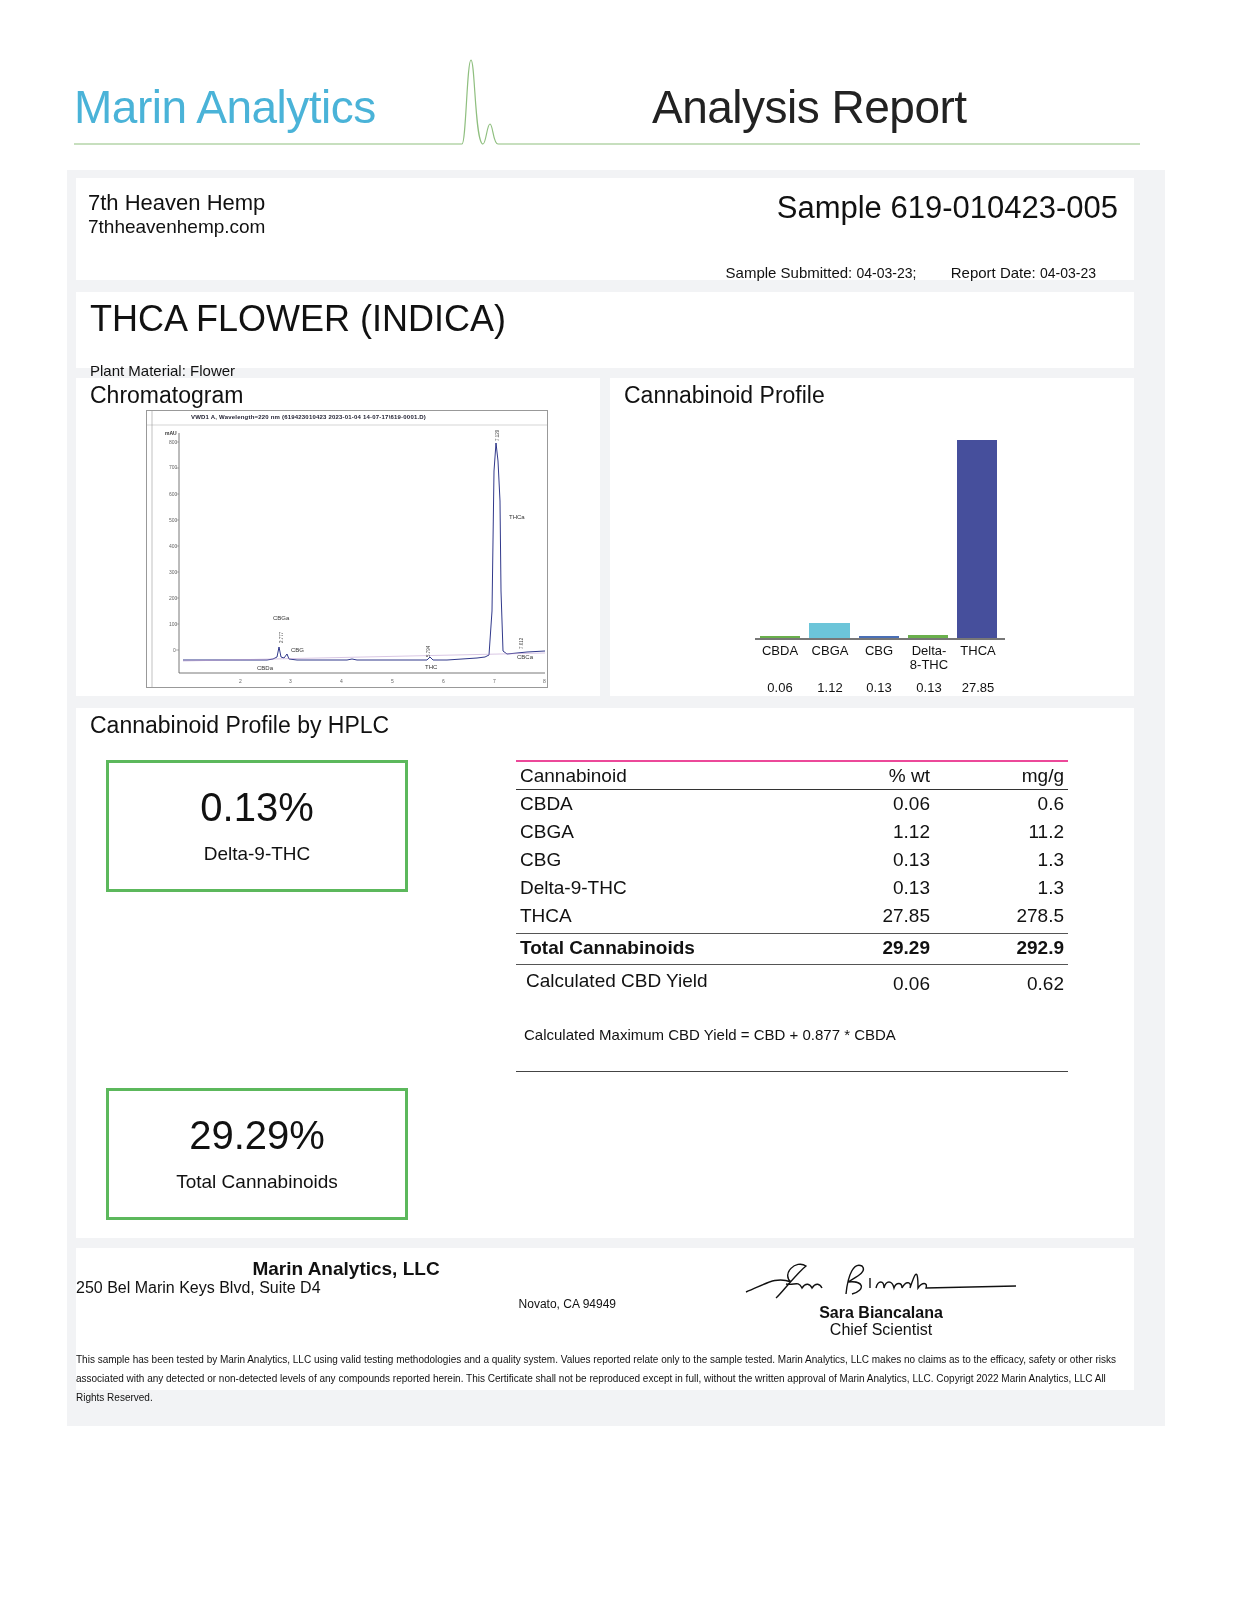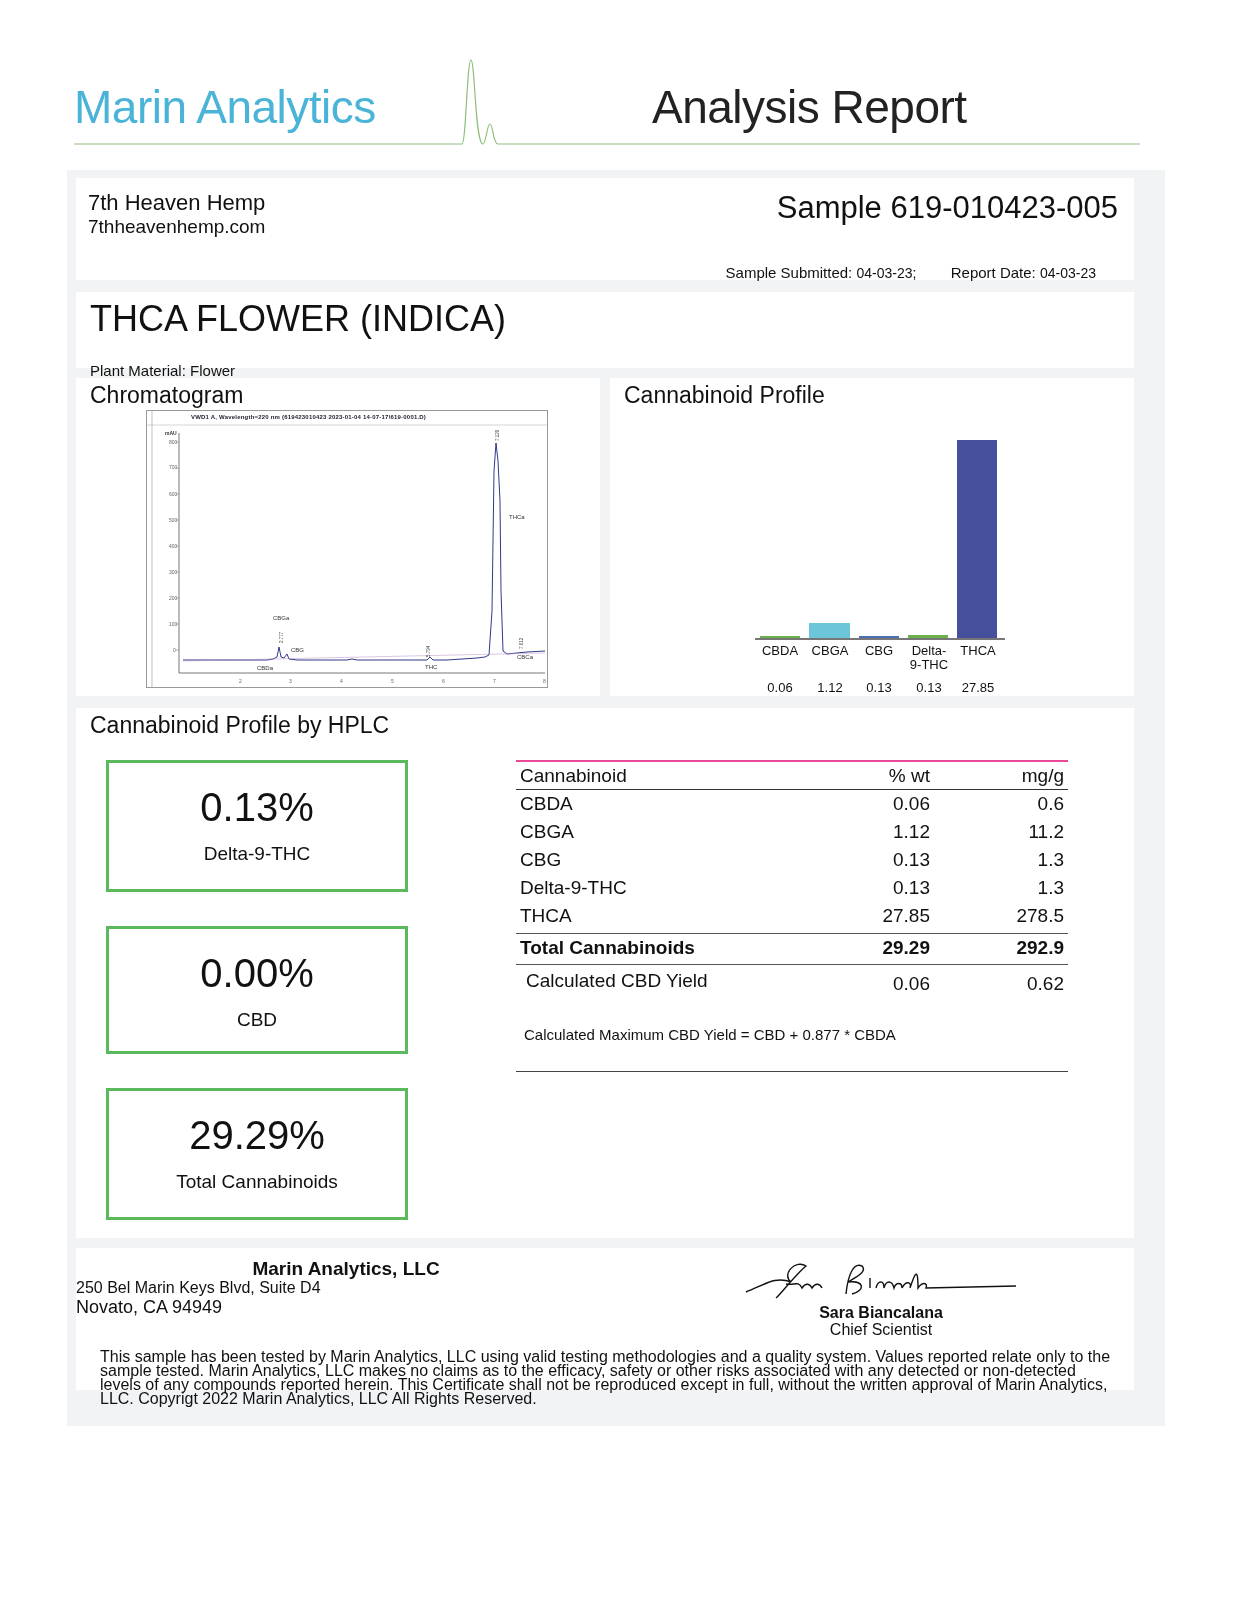--- a/index.html
+++ b/index.html
@@ -56,26 +56,26 @@
   .tbl .total { font-weight: bold; border-top: 1.5px solid #555; border-bottom: 1.5px solid #555; height: 32px; margin-top: 3px; }
   .tbl .yield { font-weight: normal; height: 34px; }
   .tbl .yield .c1 { left: 10px; top: 5px; }
   .tbl .yield .c2, .tbl .yield .c3 { top: 8px; }
   .formula { position: absolute; left: 448px; top: 318px; font-size: 15px; }
   .formula-line { position: absolute; left: 440px; top: 363px; width: 552px; height: 1px; background: #444; }
 
   
   .lab-name { position: absolute; left: 0; width: 540px; top: 10px; text-align: center; font-size: 19px; font-weight: bold; }
   .lab-addr1 { position: absolute; left: 0; width: 540px; top: 31px; font-size: 16px; }
-  .lab-addr2 { position: absolute; left: 0; width: 540px; top: 49px; text-align: left; font-size: 18px; }
+  .lab-addr2 { position: absolute; left: 0; width: 540px; top: 49px; text-align: right; font-size: 12px; }
   .lab-contact { position: absolute; left: 0; width: 540px; top: 72px; text-align: center; font-size: 16px; }
   .sig { position: absolute; left: 660px; top: 6px; }
   .sig-name { position: absolute; left: 700px; width: 210px; top: 56px; text-align: center; font-size: 16px; font-weight: bold; }
   .sig-title { position: absolute; left: 700px; width: 210px; top: 73px; text-align: center; font-size: 16px; }
-  .disclaimer { position: absolute; left: 24px; right: 16px; top: 102px; font-size: 16px; line-height: 14px; color: #111; }
+  .disclaimer { position: absolute; left: 0; right: 16px; top: 102px; font-size: 10px; line-height: 19px; color: #111; }
 </style>
 </head>
 <body>
 
 <div class="hdr">
   <svg width="1236" height="160">
     <path d="M74 144 L462 144 C466 144 467 60 471 60 C475 60 475 144 483 144 C486 144 487 124 490 124 C493 124 493 144 498 144 L1140 144" fill="none" stroke="#8fbf7f" stroke-width="1.2"></path>
   </svg>
   <div class="brand">Marin Analytics</div>
   <div class="report-title">Analysis Report</div>
@@ -171,41 +171,37 @@
       <div class="bar" style="left:153px; width:40px; height:3px; background:#6ab04c;"></div>
       <div class="bar" style="left:202px; width:40px; height:198px; background:#464f9c;"></div>
     </div>
     <div class="bar-axis"></div>
 
     <div class="bar-lbl" style="left:145px;">CBDA</div>
     <div class="bar-lbl" style="left:195px;">CBGA</div>
     <div class="bar-lbl" style="left:244px;">CBG</div>
     <div class="bar-lbl" style="left:294px;">
       <span>Delta-</span><br>
-      <span>9-THC</span>
+      <span>8-THC</span>
     </div>
     <div class="bar-lbl" style="left:343px;">THCA</div>
 
     <div class="bar-val" style="left:145px;">0.06</div>
     <div class="bar-val" style="left:195px;">1.12</div>
     <div class="bar-val" style="left:244px;">0.13</div>
     <div class="bar-val" style="left:294px;">0.13</div>
     <div class="bar-val" style="left:343px;">27.85</div>
   </div>
 
   <div class="panel" style="left:9px; top:538px; width:1058px; height:530px;">
     <div class="sec-title">Cannabinoid Profile by HPLC</div>
 
     <div class="card" style="top:52px;">
       <div class="pct">0.13%</div>
       <div class="nm">Delta-9-THC</div>
-    </div>
-    <div class="card" style="top:218px; height:128px;">
-      <div class="pct">0.00%</div>
-      <div class="nm">CBD</div>
     </div>
     <div class="card" style="top:380px; height:132px;">
       <div class="pct">29.29%</div>
       <div class="nm">Total Cannabinoids</div>
     </div>
 
     <div class="tbl">
       <div class="row head">
         <span class="c1">Cannabinoid</span>
         <span class="c2">% wt</span>

